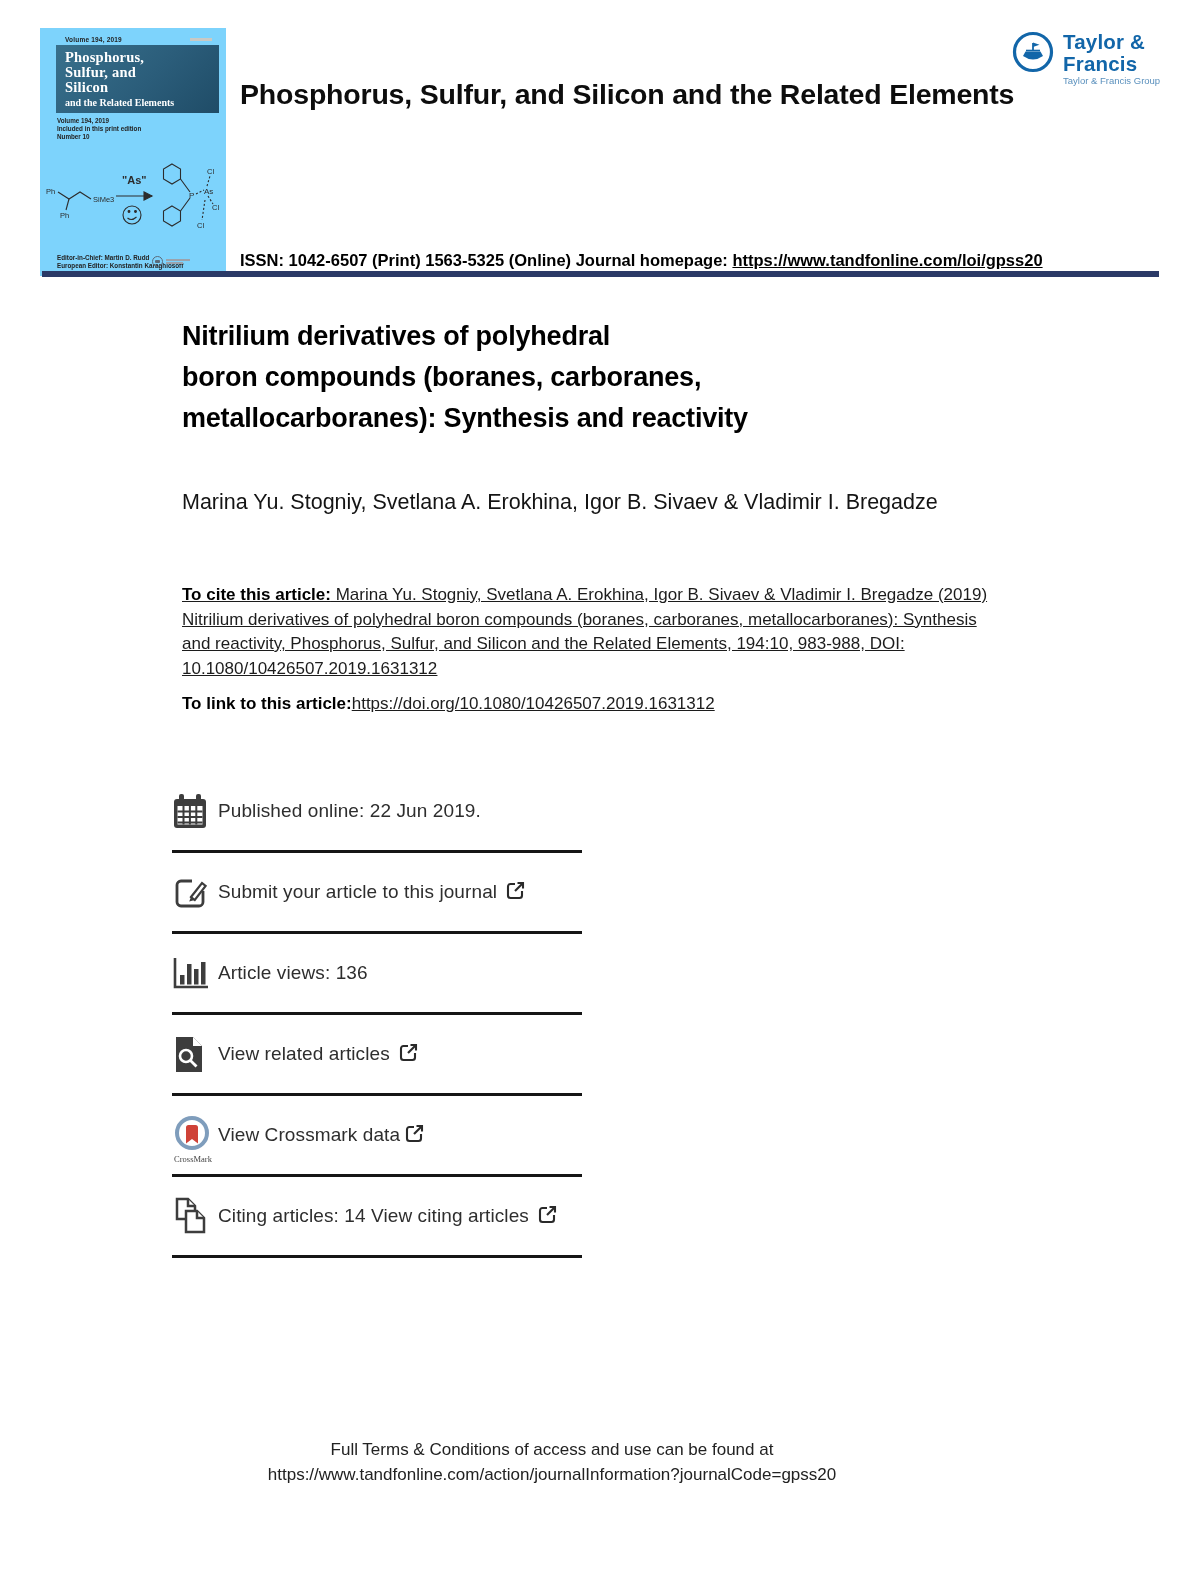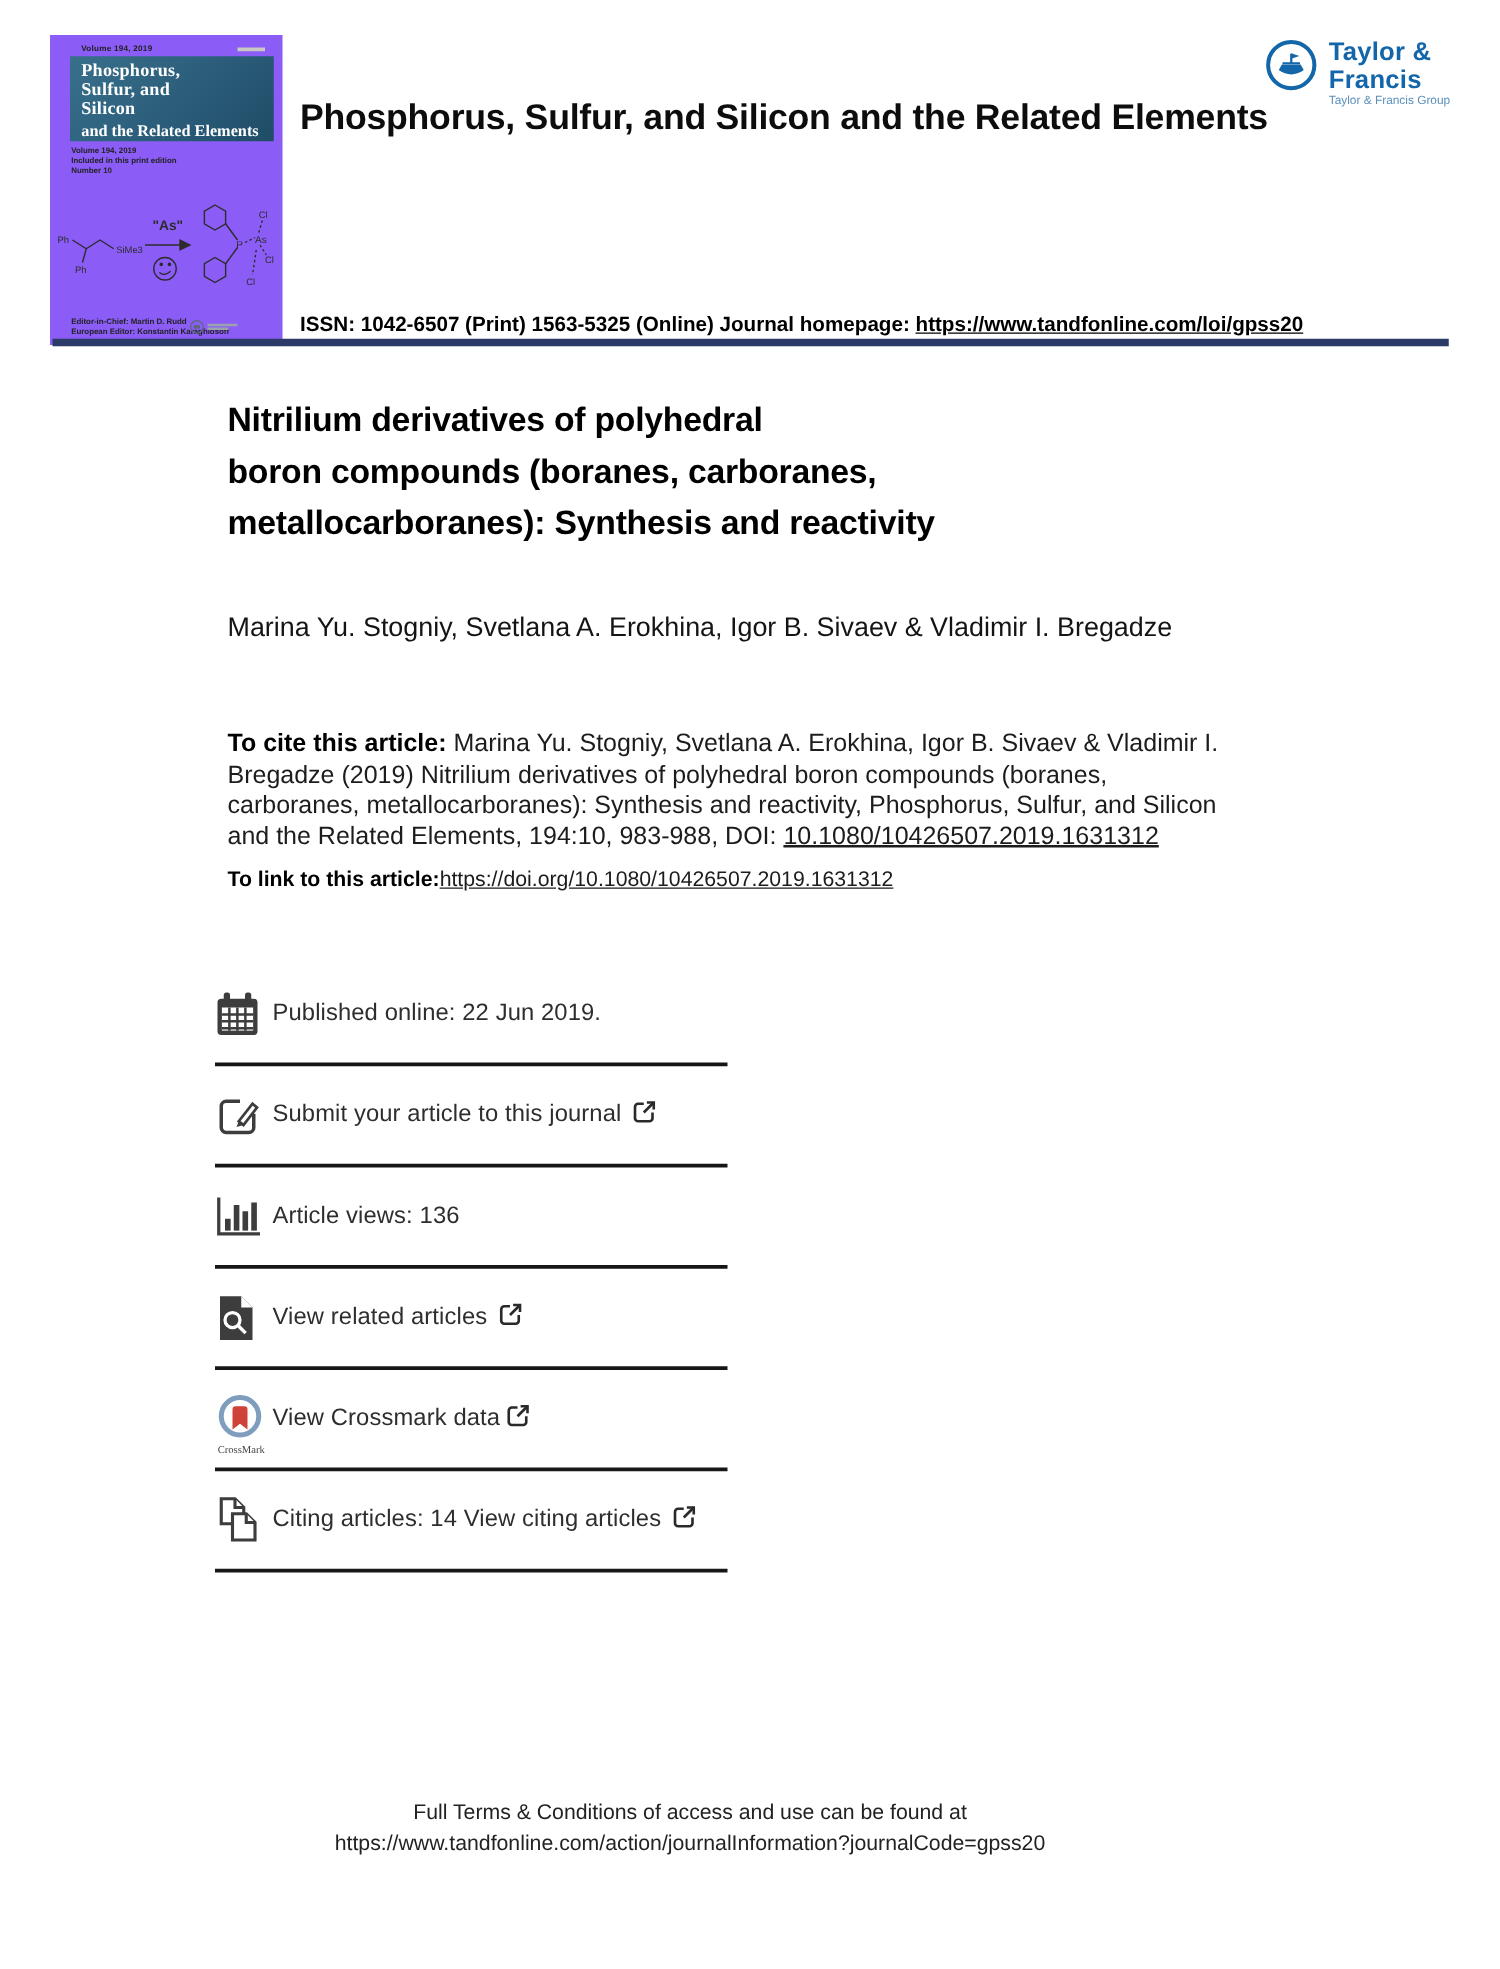--- a/index.html
+++ b/index.html
@@ -1,29 +1,29 @@
 <!DOCTYPE html>
 <html><head>
 <meta charset="utf-8">
 <style>
   html,body{margin:0;padding:0;background:#ffffff;}
   .page{position:relative;width:1200px;height:1575px;background:#ffffff;
         font-family:"Liberation Sans","DejaVu Sans",sans-serif;color:#111;overflow:hidden;}
 
   
-  .cover{position:absolute;left:40px;top:28px;width:186px;height:248px;background:#8b5cf6;}
+  .cover{position:absolute;left:40px;top:28px;width:186px;height:248px;background:#7dd3fc;}
   .cover-voltop{position:absolute;left:25px;top:8px;font-size:6.5px;font-weight:700;color:#222;letter-spacing:.2px;}
   .cover-mark{position:absolute;right:14px;top:10px;width:22px;height:3px;background:#c9c9c4;}
   .masthead{position:absolute;left:16px;top:17px;width:163px;height:68px;
             background:linear-gradient(135deg,#38708c 0%,#2b5d7a 55%,#1f4c67 100%);
             padding:5px 0 0 9px;box-sizing:border-box;}
   .masthead .mh-line{font-family:"Liberation Serif","DejaVu Serif",serif;font-weight:700;
             color:#ffffff;font-size:14.5px;line-height:15px;letter-spacing:.2px;}
   .masthead .mh-sub{font-family:"Liberation Serif","DejaVu Serif",serif;font-weight:700;
-            color:#ffffff;font-size:13px;margin-top:2px;}
+            color:#ffffff;font-size:10px;margin-top:2px;}
   .cover-vollines{position:absolute;left:17px;top:89px;font-size:6.3px;line-height:8px;color:#222;font-weight:700;}
   .scheme{position:absolute;left:2px;top:120px;}
   .scheme text{font-family:"Liberation Sans",sans-serif;fill:#2c2c2c;}
   .cover-editors{position:absolute;left:17px;top:226px;font-size:6.3px;line-height:8px;color:#222;font-weight:700;}
   .cover-tf{position:absolute;left:112px;top:228px;display:flex;align-items:center;gap:3px;}
   .cover-tf .ring{width:11px;height:11px;border:1.5px solid #5a6a7a;border-radius:50%;box-sizing:border-box;
                   display:flex;align-items:center;justify-content:center;}
   .cover-tf .ring i{display:block;width:5px;height:2.5px;background:#5a6a7a;border-radius:1px;}
   .cover-tf .dashes i{display:block;background:#9aa3ad;height:2px;margin:1.5px 0;}
   .cover-tf .dashes i.d1{width:24px;} .cover-tf .dashes i.d2{width:17px;}
@@ -34,21 +34,21 @@
   .tf-name{color:#1266a9;font-size:20.5px;font-weight:700;letter-spacing:.2px;line-height:22px;}
   .tf-group{color:#5a90bd;font-size:9.5px;font-weight:400;margin-top:0px;}
   .journal-title{position:absolute;left:240px;top:78px;font-size:28.5px;font-weight:700;color:#0d0d0d;letter-spacing:-.2px;}
   .issn-line{position:absolute;left:240px;top:251px;font-size:16.5px;font-weight:600;color:#000;}
   .issn-line .hp-link{text-decoration:underline;}
   .navy-bar{position:absolute;left:42px;top:271px;width:1117px;height:6px;background:#2b3a67;}
 
   
   .art-title{position:absolute;left:182px;top:316px;font-size:27px;line-height:41px;font-weight:600;color:#000;letter-spacing:-.2px;}
   .authors{position:absolute;left:182px;top:487px;width:800px;font-size:21.5px;line-height:31px;font-weight:400;color:#141414;}
-  .cite-block{position:absolute;left:182px;top:583px;width:810px;font-size:20px;line-height:24.5px;color:#1c1c1c;}
+  .cite-block{position:absolute;left:182px;top:583px;width:810px;font-size:17px;line-height:24.5px;color:#1c1c1c;text-decoration:underline;}
   .cite-block b{font-weight:700;color:#000;}
   .doi-link{text-decoration:underline;}
   .link-line{position:absolute;left:182px;top:694px;font-size:17px;color:#1c1c1c;}
   .link-line b{font-weight:700;color:#000;}
   .link-line .url{text-decoration:underline;}
 
   
   .actions{position:absolute;left:172px;top:772px;width:410px;}
   .action-row{position:relative;height:81px;display:flex;align-items:center;
               border-bottom:3px solid #161616;box-sizing:border-box;}

